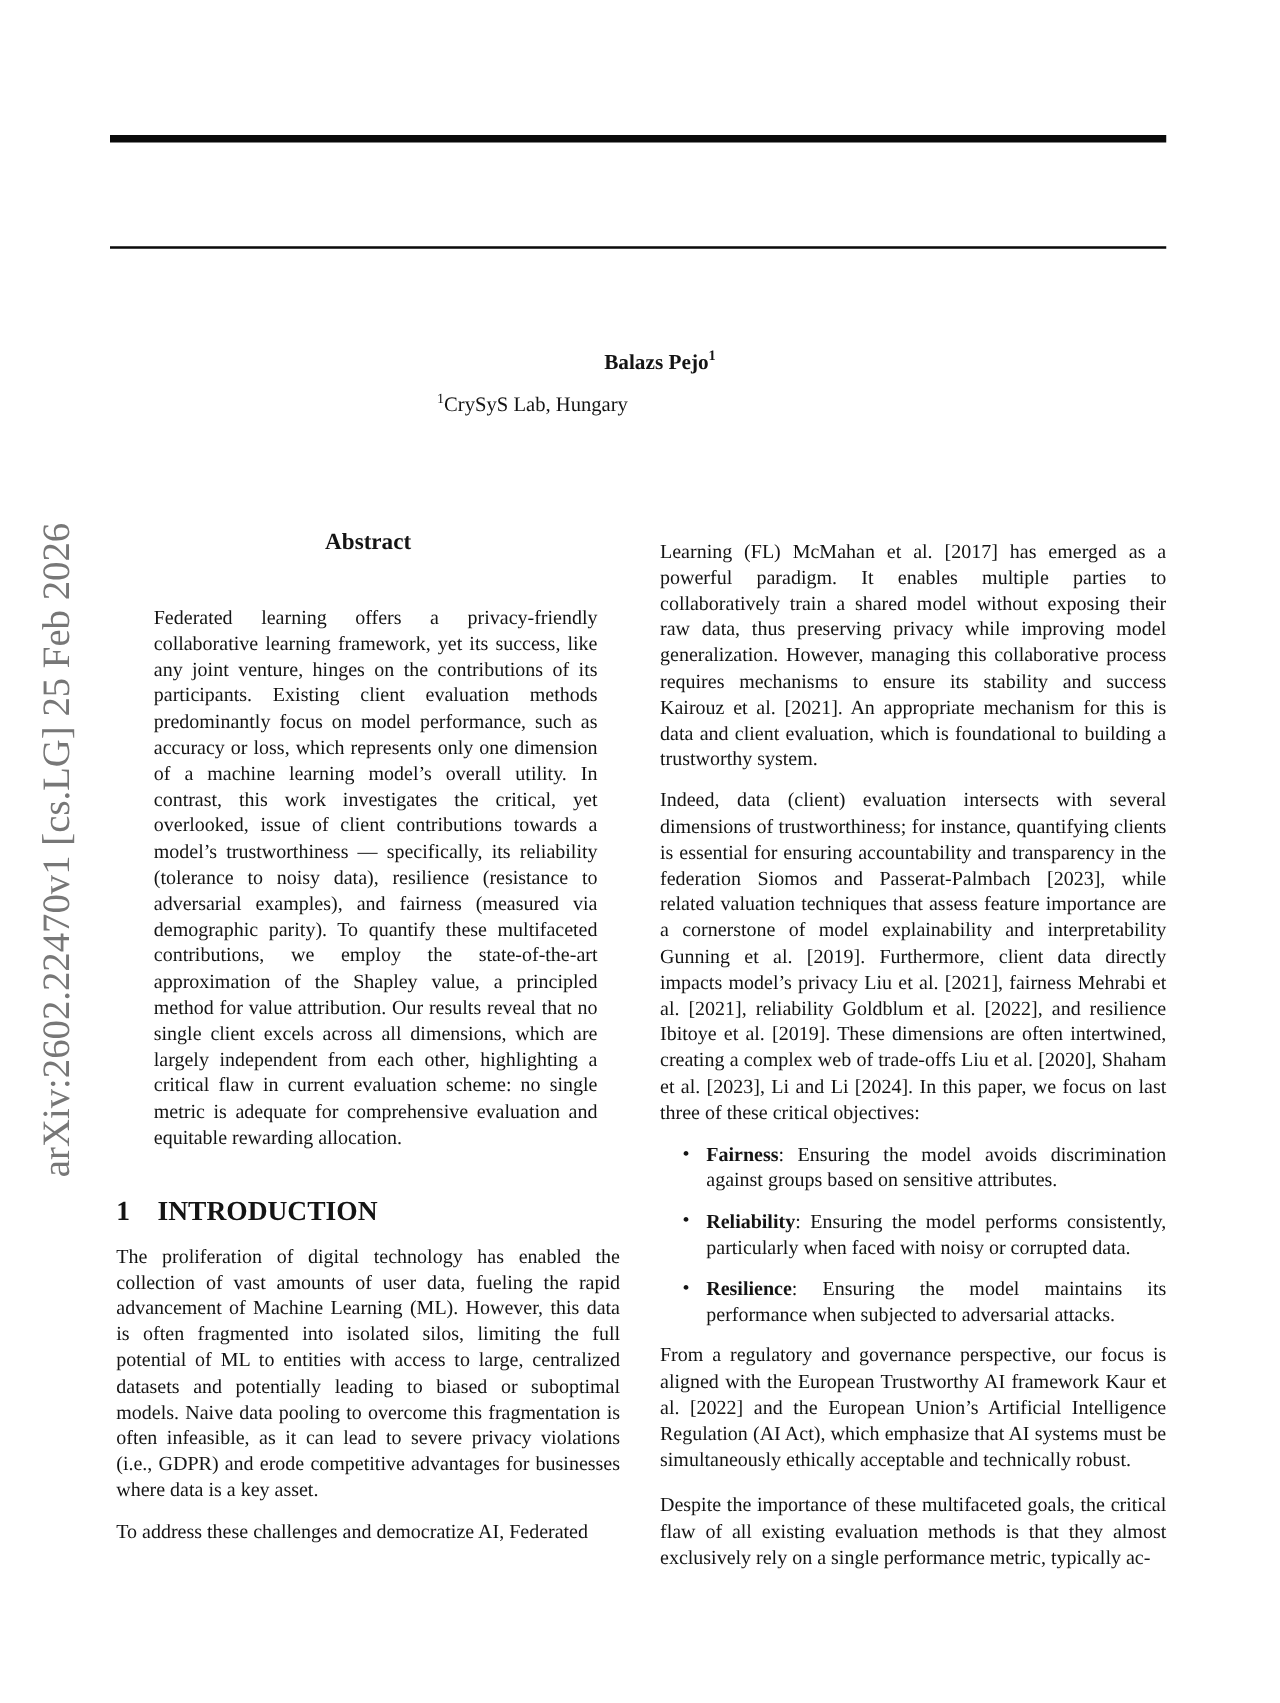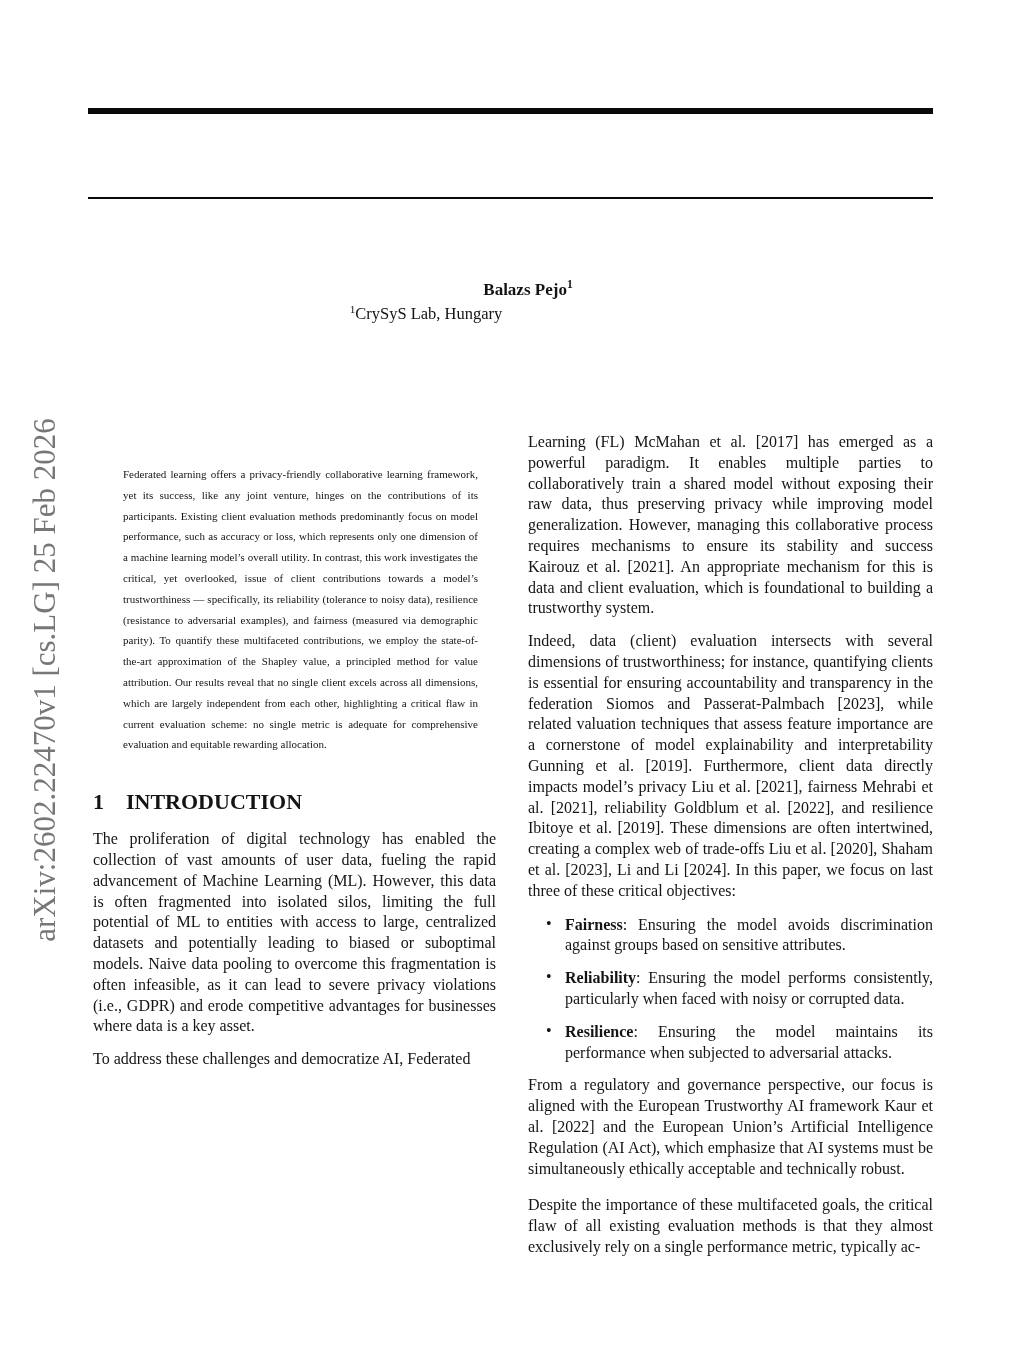--- a/index.html
+++ b/index.html
@@ -18,30 +18,30 @@
   .rule-thin  { top:197px; height:2px; }
   .title {
     position:absolute; left:88px; top:139px; width:845px; margin:0;
     text-align:center; font-size:22px; font-weight:bold;
   }
   .author {
     position:absolute; left:0; top:264px; width:1024px; margin:16px;
     text-align:center; font-size:17px; font-weight:bold;
   }
   .affiliation {
-    position:absolute; left:0; top:304px; width:852px; margin:0;
+    position:absolute; left:0; top:314px; width:852px; margin:0;
     text-align:center; font-size:16.5px;
   }
   sup { font-size:68%; vertical-align:super; line-height:0; }
   .col { position:absolute; top:424px; }
   .col-left  { left:93px;  width:403px; }
   .col-right { left:528px; width:405px; }
   .abstract-heading { margin:0; text-align:center; font-size:18.5px; font-weight:bold; }
   .abstract-body {
-    margin:40px 18px 0 30px; font-size:11px; line-height:20.8px;
+    margin:40px 18px 0 30px; font-size:16px; line-height:20.8px;
     text-align:justify;
   }
   .section-heading { margin:34px 0 0 0; font-size:22px; font-weight:bold; }
   .sec-num { margin-right:22px; }
   .body-par { margin:12px 0 0 0; font-size:16px; line-height:20.8px; text-align:justify; }
   .col-left .first-after-heading { margin-top:14px; }
   .col-right .first { margin-top:8px; }
   .col-right .last { margin-top:16px; }
   .bullets { margin:13px 0 0 0; padding:0 0 0 18px; list-style:none; }
   .bullets li {
@@ -58,20 +58,21 @@
 
   <div class="watermark">arXiv:2602.22470v1  [cs.LG]  25 Feb 2026</div>
 
   <div class="rule rule-thick"></div>
   <div class="rule rule-thin"></div>
 
   <div class="author"><span>Balazs Pejo</span><sup>1</sup></div>
   <div class="affiliation"><sup>1</sup><span>CrySyS Lab, Hungary</span></div>
 
   <div class="col col-left">
+    <h2 class="abstract-heading">Abstract</h2>
     <p class="abstract-body">Federated learning offers a privacy-friendly collaborative learning framework, yet its success, like any joint venture, hinges on the contributions of its participants. Existing client evaluation methods predominantly focus on model performance, such as accuracy or loss, which represents only one dimension of a machine learning model’s overall utility. In contrast, this work investigates the critical, yet overlooked, issue of client contributions towards a model’s trustworthiness — specifically, its reliability (tolerance to noisy data), resilience (resistance to adversarial examples), and fairness (measured via demographic parity). To quantify these multifaceted contributions, we employ the state-of-the-art approximation of the Shapley value, a principled method for value attribution. Our results reveal that no single client excels across all dimensions, which are largely independent from each other, highlighting a critical flaw in current evaluation scheme: no single metric is adequate for comprehensive evaluation and equitable rewarding allocation.</p>
 
     <h2 class="section-heading"><span class="sec-num">1</span><span>INTRODUCTION</span></h2>
 
     <p class="body-par first-after-heading">The proliferation of digital technology has enabled the collection of vast amounts of user data, fueling the rapid advancement of Machine Learning (ML). However, this data is often fragmented into isolated silos, limiting the full potential of ML to entities with access to large, centralized datasets and potentially leading to biased or suboptimal models. Naive data pooling to overcome this fragmentation is often infeasible, as it can lead to severe privacy violations (i.e., GDPR) and erode competitive advantages for businesses where data is a key asset.</p>
     <p class="body-par">To address these challenges and democratize AI, Federated</p>
   </div>
 
   <div class="col col-right">
     <p class="body-par first">Learning (FL) McMahan et al. [2017] has emerged as a powerful paradigm. It enables multiple parties to collaboratively train a shared model without exposing their raw data, thus preserving privacy while improving model generalization. However, managing this collaborative process requires mechanisms to ensure its stability and success Kairouz et al. [2021]. An appropriate mechanism for this is data and client evaluation, which is foundational to building a trustworthy system.</p>

